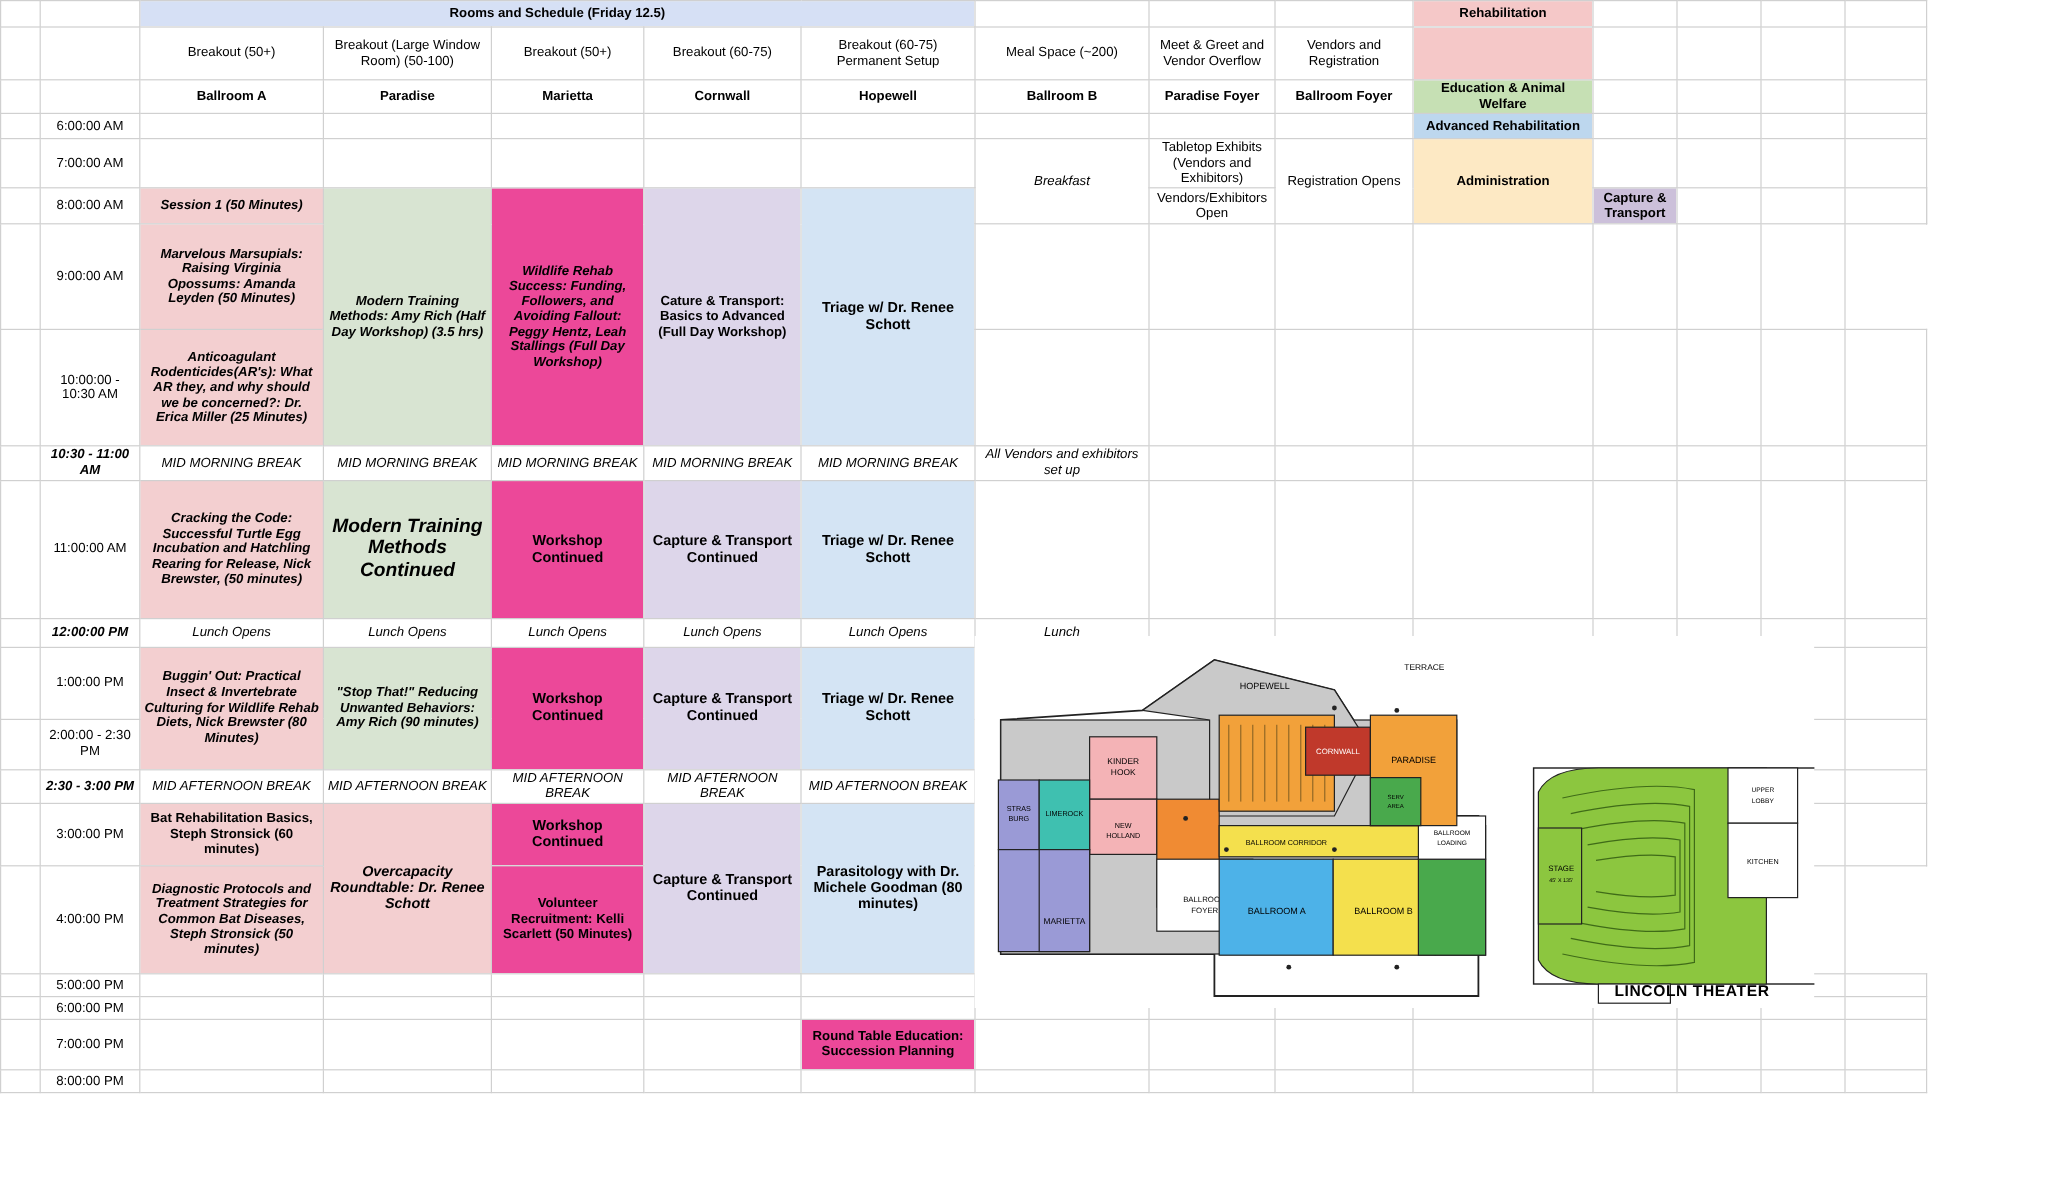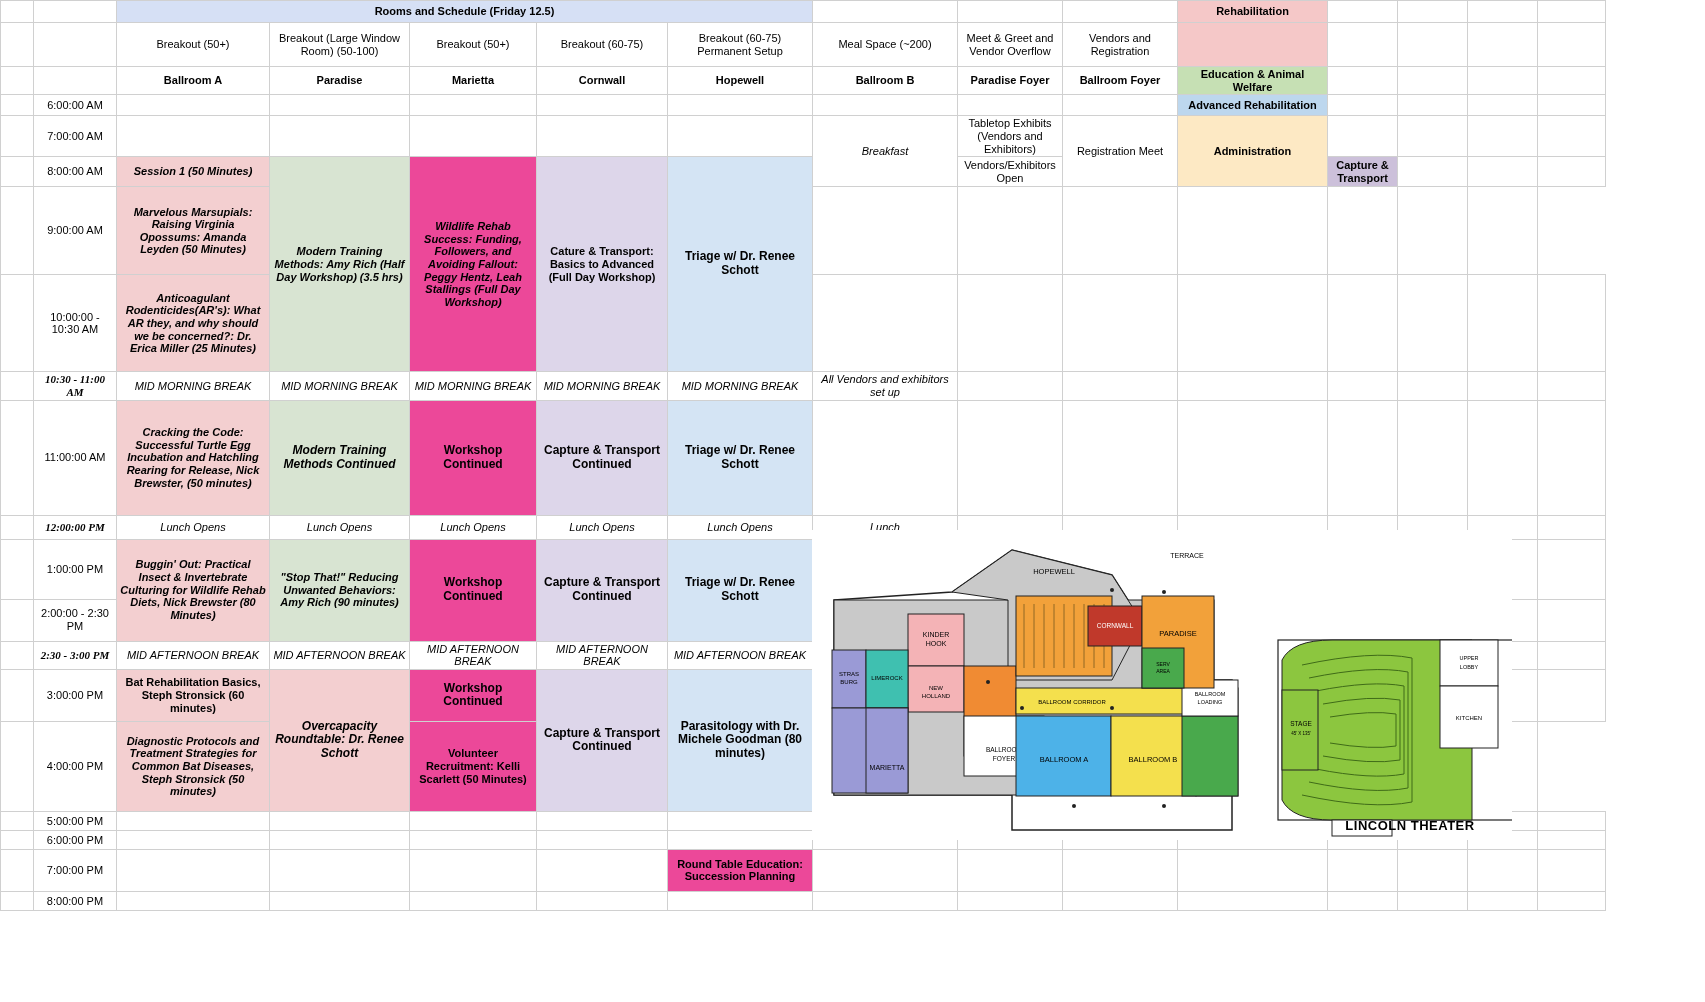--- a/index.html
+++ b/index.html
@@ -4,21 +4,21 @@
 <style>
   html,body{margin:0;padding:0;background:#fff;}
   body{font-family:"Liberation Sans",sans-serif;font-size:11px;color:#000;}
   #sheet{position:relative;width:1705px;height:1002px;overflow:hidden;}
   table.grid{border-collapse:collapse;table-layout:fixed;width:1563px;}
   table.grid td{border:1px solid #d0d0d0;vertical-align:middle;text-align:center;padding:1px 3px;font-size:11px;line-height:1.15;overflow:hidden;}
   .hdr-title{background:#d6e0f5;font-weight:bold;font-size:12.5px;}
   .hdr-sub{font-size:11px;}
   .hdr-room{font-weight:bold;font-size:12px;}
   .timecell{text-align:right;padding-right:6px;font-size:11px;}
-  .timecell.ital{font-style:italic;font-weight:bold;font-family:Liberation Serif, serif;}
+  .timecell.ital{font-style:italic;font-weight:bold;}
   .b{font-weight:bold;}
   .i{font-style:italic;}
   .bi{font-weight:bold;font-style:italic;}
   .pink{background:#f3cfd0;}
   .green{background:#d8e4d2;}
   .orange{background:#ec4899;}
   .purple{background:#ddd6ea;}
   .blue{background:#d4e4f4;}
   .rehab{background:#f5c8c8;font-weight:bold;}
   .edu{background:#c6e0b4;font-weight:bold;}
@@ -127,21 +127,21 @@
   <tr style="height:41px">
     <td class="empty"></td>
     <td class="timecell">7:00:00 AM</td>
     <td class="plain"></td>
     <td class="plain"></td>
     <td class="plain"></td>
     <td class="plain"></td>
     <td class="plain"></td>
     <td class="plain i" rowspan="2">Breakfast</td>
     <td class="plain">Tabletop Exhibits (Vendors and Exhibitors)</td>
-    <td class="plain" rowspan="2">Registration Meet</td>
+    <td class="plain" rowspan="2">Registration Opens</td>
     <td class="admin" rowspan="2">Administration</td>
     <td class="empty"></td>
     <td class="empty"></td>
     <td class="empty"></td>
     <td class="empty"></td>
   </tr>
 
   <tr style="height:30px">
     <td class="empty"></td>
     <td class="timecell">8:00:00 AM</td>
@@ -200,21 +200,21 @@
     <td class="empty"></td>
     <td class="empty"></td>
     <td class="empty"></td>
     <td class="empty"></td>
   </tr>
 
   <tr style="height:115px">
     <td class="empty"></td>
     <td class="timecell">11:00:00 AM</td>
     <td class="pink bi">Cracking the Code: Successful Turtle Egg Incubation and Hatchling Rearing for Release, Nick Brewster, (50 minutes)</td>
-    <td class="green bi" style="font-size:12px;">Modern Training Methods Continued</td>
+    <td class="green bi" style="font-size:16px;">Modern Training Methods Continued</td>
     <td class="orange b" style="font-size:12px;">Workshop Continued</td>
     <td class="purple b" style="font-size:12px;">Capture &amp; Transport Continued</td>
     <td class="blue b" style="font-size:12px;">Triage w/ Dr. Renee Schott</td>
     <td class="plain"></td>
     <td class="plain"></td>
     <td class="plain"></td>
     <td class="empty"></td>
     <td class="empty"></td>
     <td class="empty"></td>
     <td class="empty"></td>

